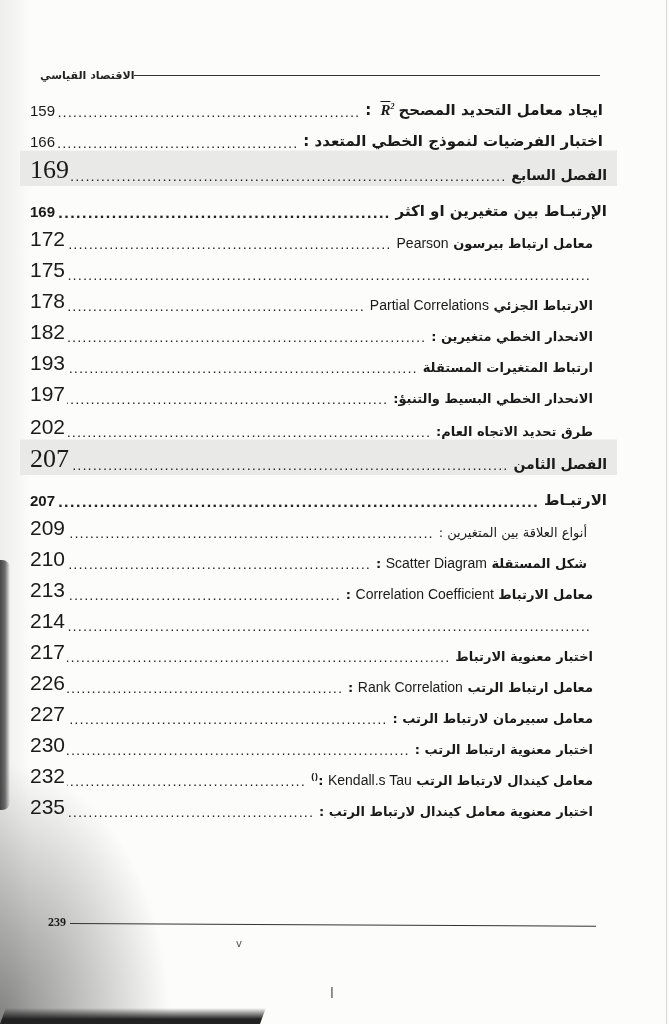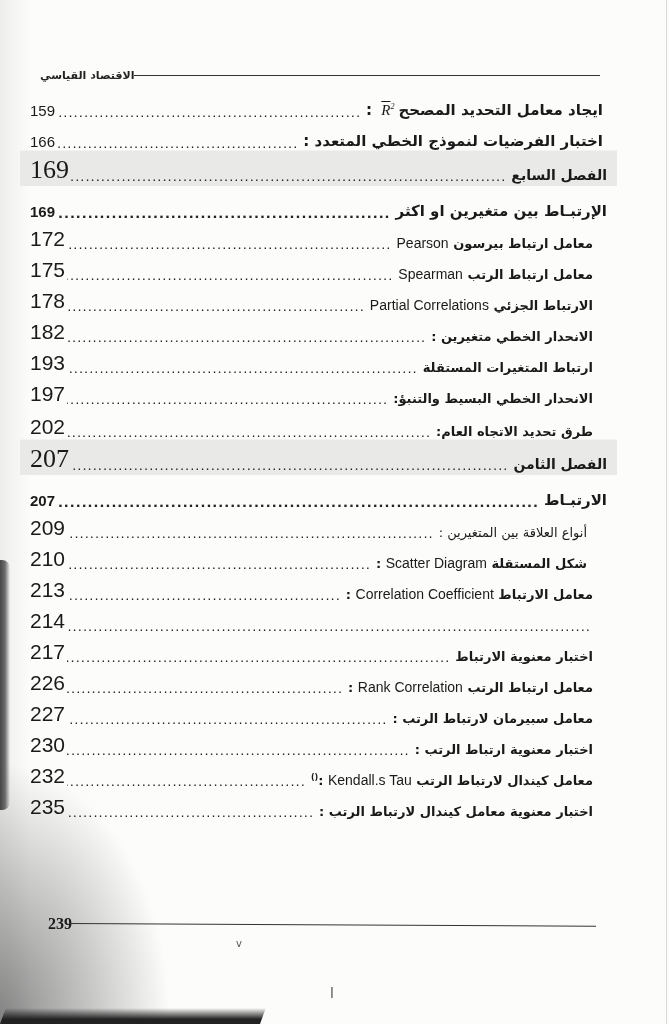--- a/index.html
+++ b/index.html
@@ -158,21 +158,21 @@
     .en {
       font-family: "Liberation Sans", sans-serif;
       font-weight: normal;
       font-size: 14px;
       direction: ltr;
       unicode-bidi: isolate;
     }
     .math {
       font-family: "Liberation Serif", serif;
       font-style: italic;
-      font-weight: normal;
+      font-weight: bold;
       font-size: 15px;
       unicode-bidi: isolate;
       direction: ltr;
       margin: 0 4px;
     }
     .math .bar {
       text-decoration: overline;
     }
     .sup {
       font-size: 8px;
@@ -184,21 +184,21 @@
       left: 48px;
       width: 548px;
       height: 14px;
     }
     .footer-page {
       position: absolute;
       left: 0;
       top: 0;
       font-family: "Liberation Serif", serif;
       font-weight: bold;
-      font-size: 16px;
+      font-size: 12px;
     }
     .footer-rule {
       position: absolute;
       left: 22px;
       right: 0;
       top: 8px;
       height: 1px;
       background: #333;
       transform: rotate(0.3deg);
       transform-origin: left center;
@@ -250,21 +250,20 @@
     <span class="toc-page">169</span>
   </div>
 
   <div class="toc-row row-sub">
     <span class="toc-title"><span>معامل ارتباط بيرسون</span> <span class="en">Pearson</span></span>
     <span class="toc-leader"></span>
     <span class="toc-page">172</span>
   </div>
 
   <div class="toc-row row-sub">
-    <span class="toc-title"><span>معامل ارتباط الرتب</span> <span class="en">Spearman</span></span>
     <span class="toc-leader"></span>
     <span class="toc-page">175</span>
   </div>
 
   <div class="toc-row row-sub">
     <span class="toc-title"><span>الارتباط الجزئي</span> <span class="en">Partial Correlations</span></span>
     <span class="toc-leader"></span>
     <span class="toc-page">178</span>
   </div>
 

